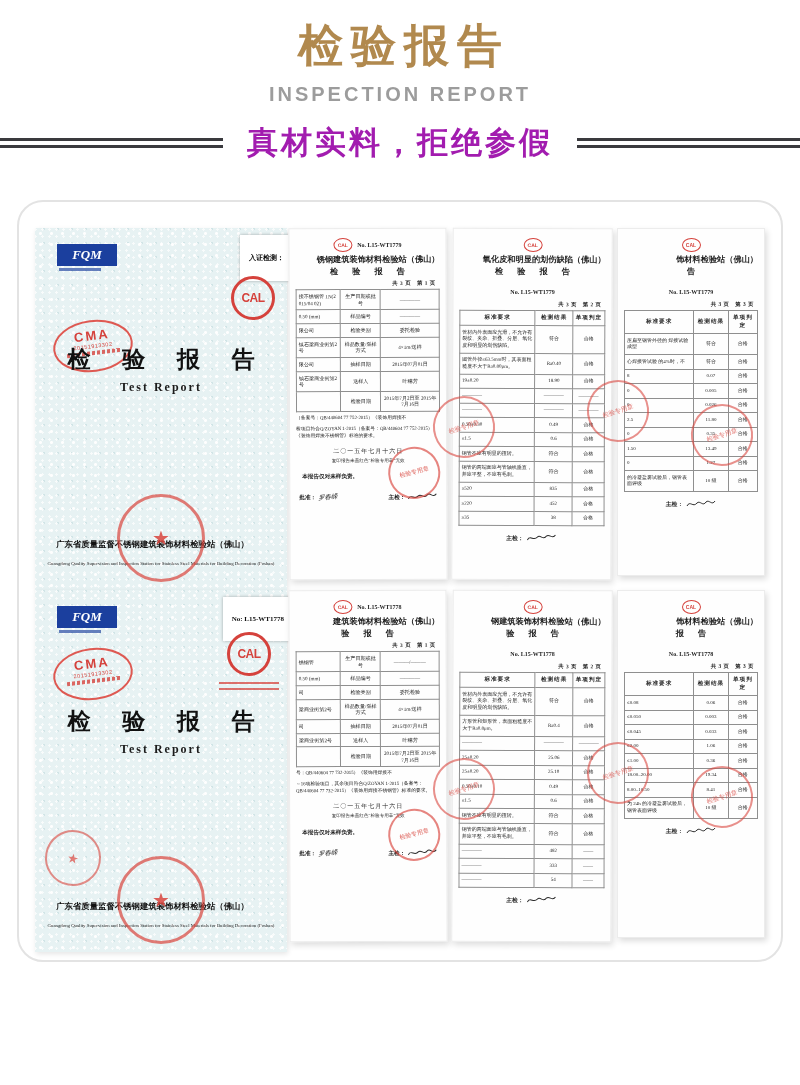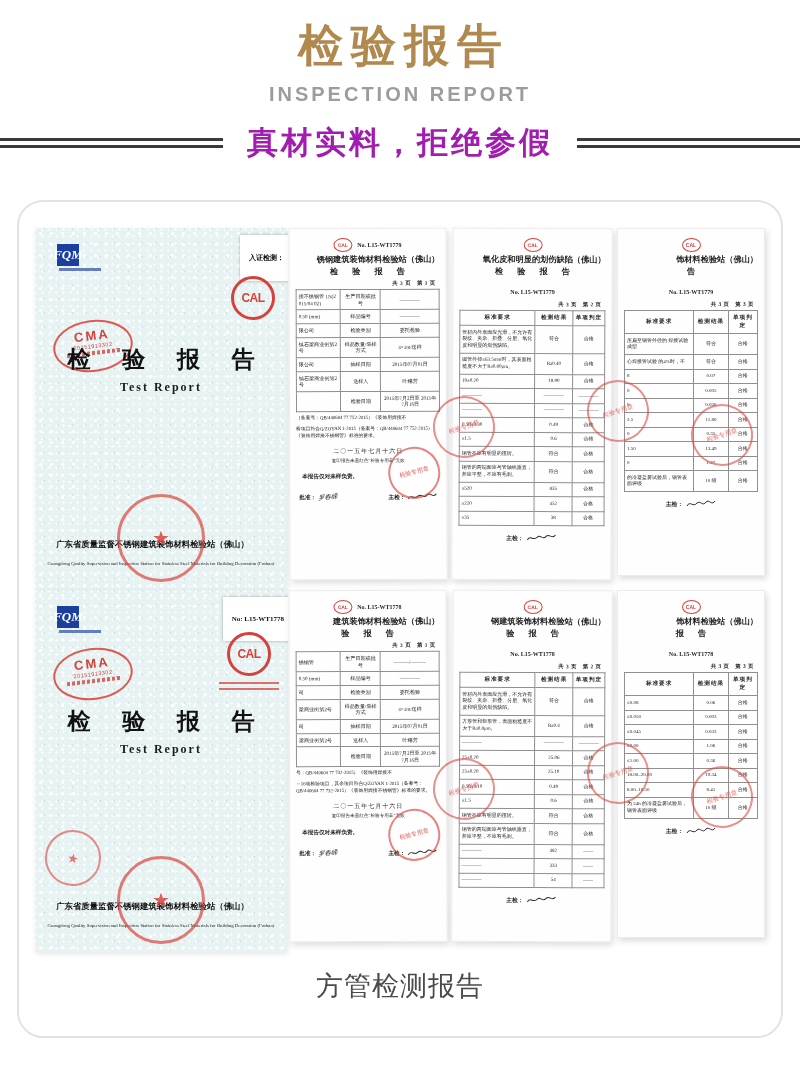--- a/index.html
+++ b/index.html
@@ -45,21 +45,21 @@
     background-color: #e7f2f3;
     background-image:
       radial-gradient(circle, rgba(255,255,255,.95) 1.3px, transparent 1.6px),
       radial-gradient(circle, rgba(255,255,255,.7) 1px, transparent 1.3px),
       radial-gradient(circle, rgba(182,212,216,.45) 1px, transparent 1.3px);
     background-size: 11px 11px, 7px 7px, 14px 14px;
     background-position: 0 0, 4px 5px, 2px 8px;
     box-shadow: 1px 2px 5px rgba(0,0,0,.10);
   }
   .fqm {
-    position: absolute; left: 22px; top: 16px; width: 22px; height: 22px;
+    position: absolute; left: 22px; top: 16px; width: 60px; height: 22px;
     background: #1b3f9e; color: #fff; display: flex; align-items: center; justify-content: center;
     font-family: "Liberation Serif", serif; font-style: italic; font-weight: 800; font-size: 13px;
   }
   .fqm-sub { position: absolute; left: 24px; top: 40px; width: 42px; height: 3px; background: #1b3f9e; opacity: .65; }
   .corner-label {
     position: absolute; right: -6px; top: 7px; background: #fff; padding: 18px 9px;
     font-family: "Liberation Serif", serif; font-weight: 700; font-size: 7px; color: #101010;
     box-shadow: 0 0 3px rgba(0,0,0,.3); white-space: nowrap;
   }
   .cma {
@@ -726,15 +726,14 @@
         <span>检验专用章</span>
       </div>
     <div class="sec-stamp st2">
         <span>检验专用章</span>
       </div>
     <div class="sec-stamp st3">
         <span>检验专用章</span>
       </div>
   </div>
 
-  <div class="caption">方管检测报告</div>
 
 </div>
 
 </body></html>

